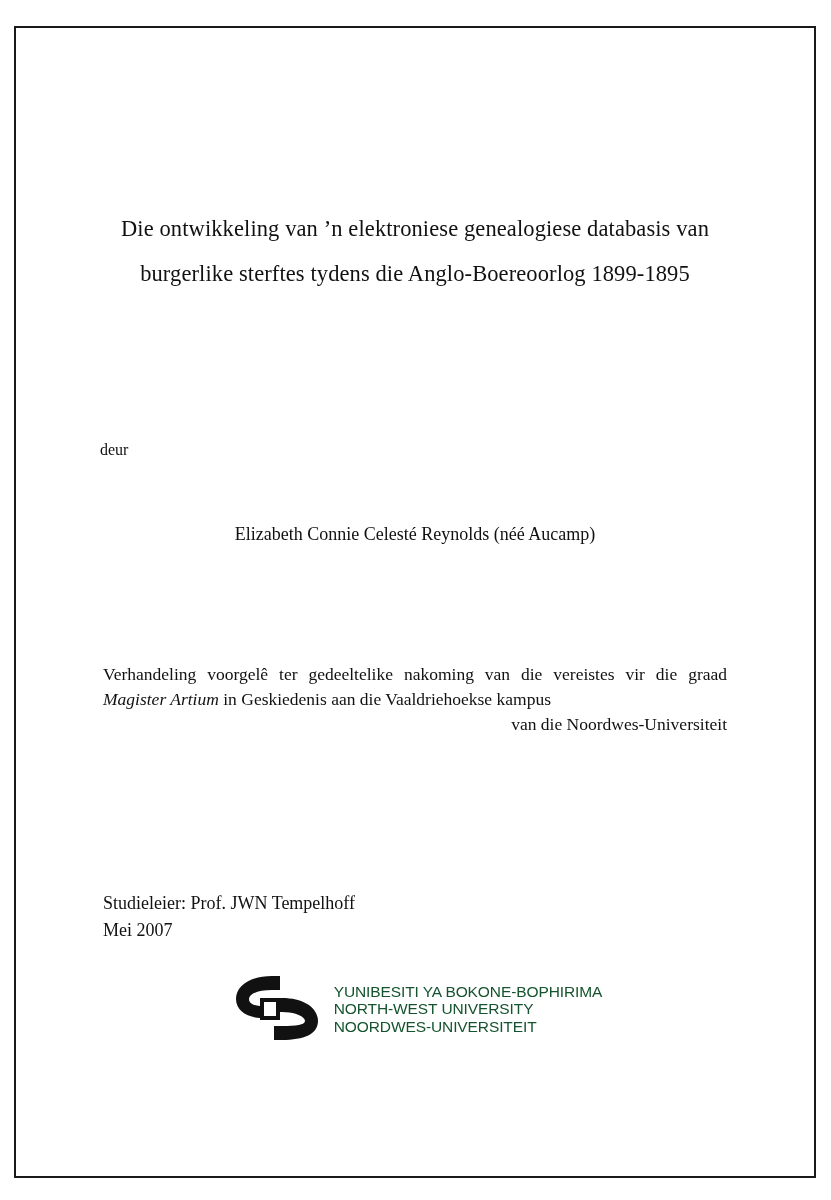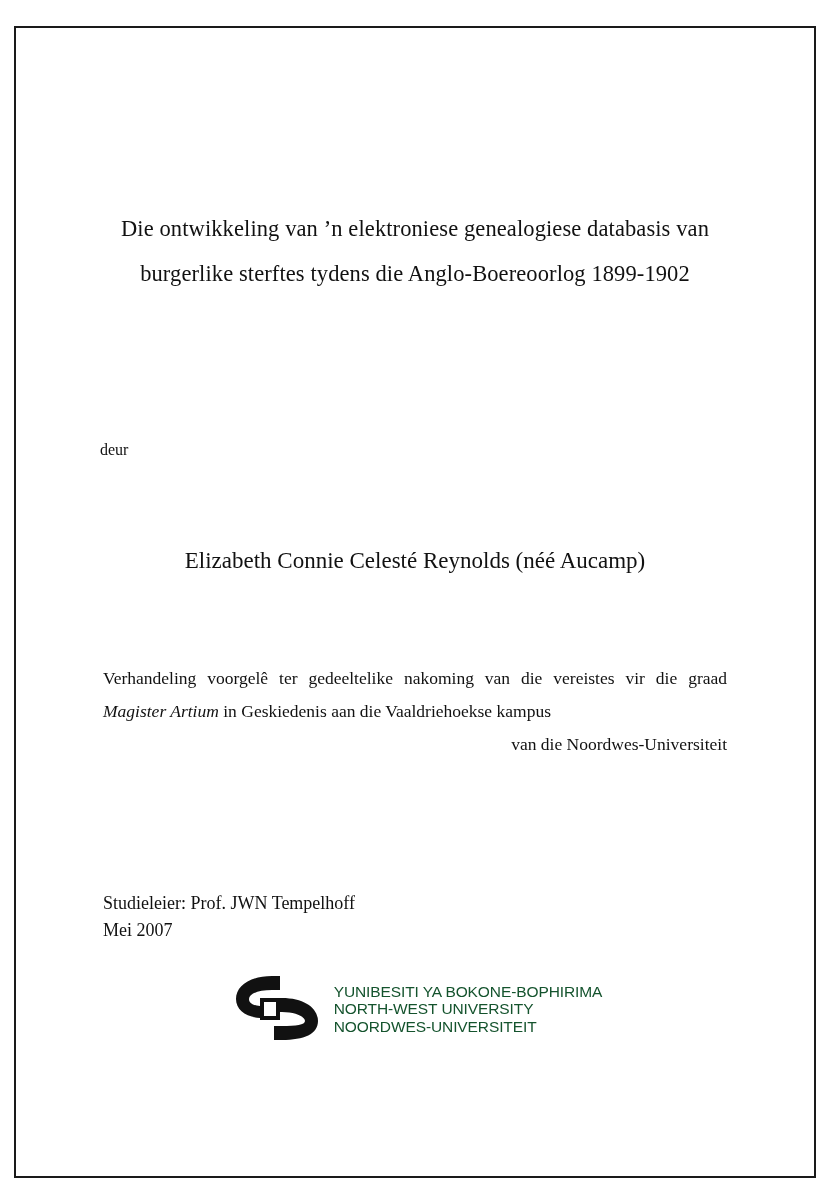--- a/index.html
+++ b/index.html
@@ -59,30 +59,29 @@
     width: 630px;
     text-align: left;
     font-size: 16px;
   }
   .author {
     position: absolute;
     top: 498px;
     left: 0;
     width: 630px;
     text-align: center;
-    font-size: 23px;
-    margin-top: 24px;
+    font-size: 18px;
   }
   .submission {
     position: absolute;
     top: 636px;
     left: 3px;
     width: 624px;
     font-size: 17.5px;
-    line-height: 33px;
+    line-height: 25px;
     text-align: justify;
   }
   .submission .last-line {
     text-align: right;
   }
   .submission em {
     font-style: italic;
   }
   .supervisor {
     position: absolute;
@@ -125,21 +124,21 @@
 </head>
 <body>
 
 <div class="page">
   <div class="page-border"></div>
 
   <div class="content">
 
     <div class="title-block">
       <div class="title-line">Die ontwikkeling van ’n elektroniese genealogiese databasis van</div>
-      <div class="title-line">burgerlike sterftes tydens die Anglo-Boereoorlog 1899-1902</div>
+      <div class="title-line">burgerlike sterftes tydens die Anglo-Boereoorlog 1899-1895</div>
     </div>
 
     <div class="deur">deur</div>
 
     <div class="author">Elizabeth Connie Celesté Reynolds (néé Aucamp)</div>
 
     <div class="submission">
       <span>Verhandeling voorgelê ter gedeeltelike nakoming van die vereistes vir die graad </span><em>Magister Artium</em><span> in Geskiedenis aan die Vaaldriehoekse kampus</span>
       <div class="last-line">van die Noordwes-Universiteit</div>
     </div>

